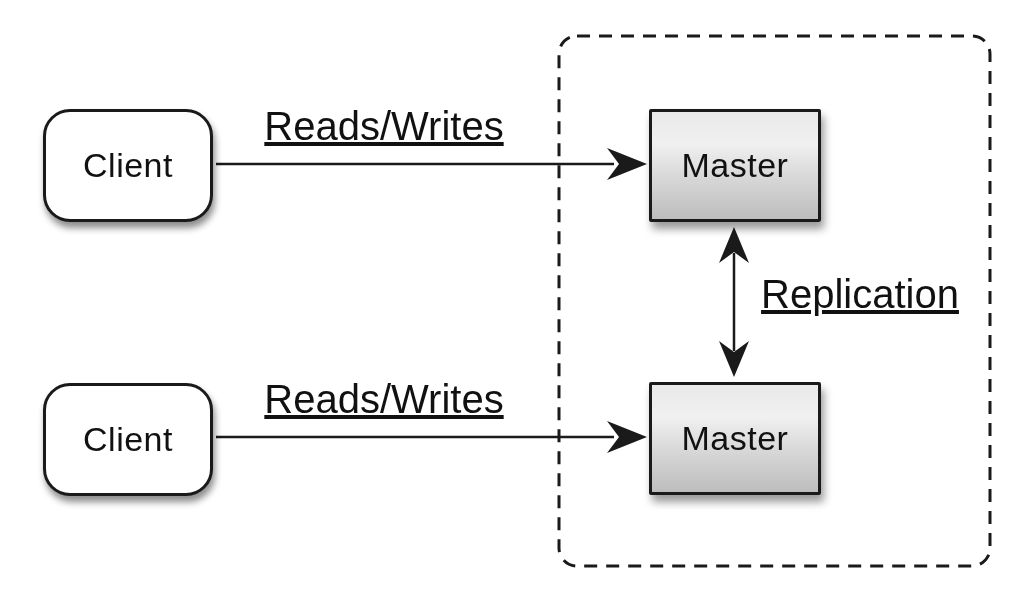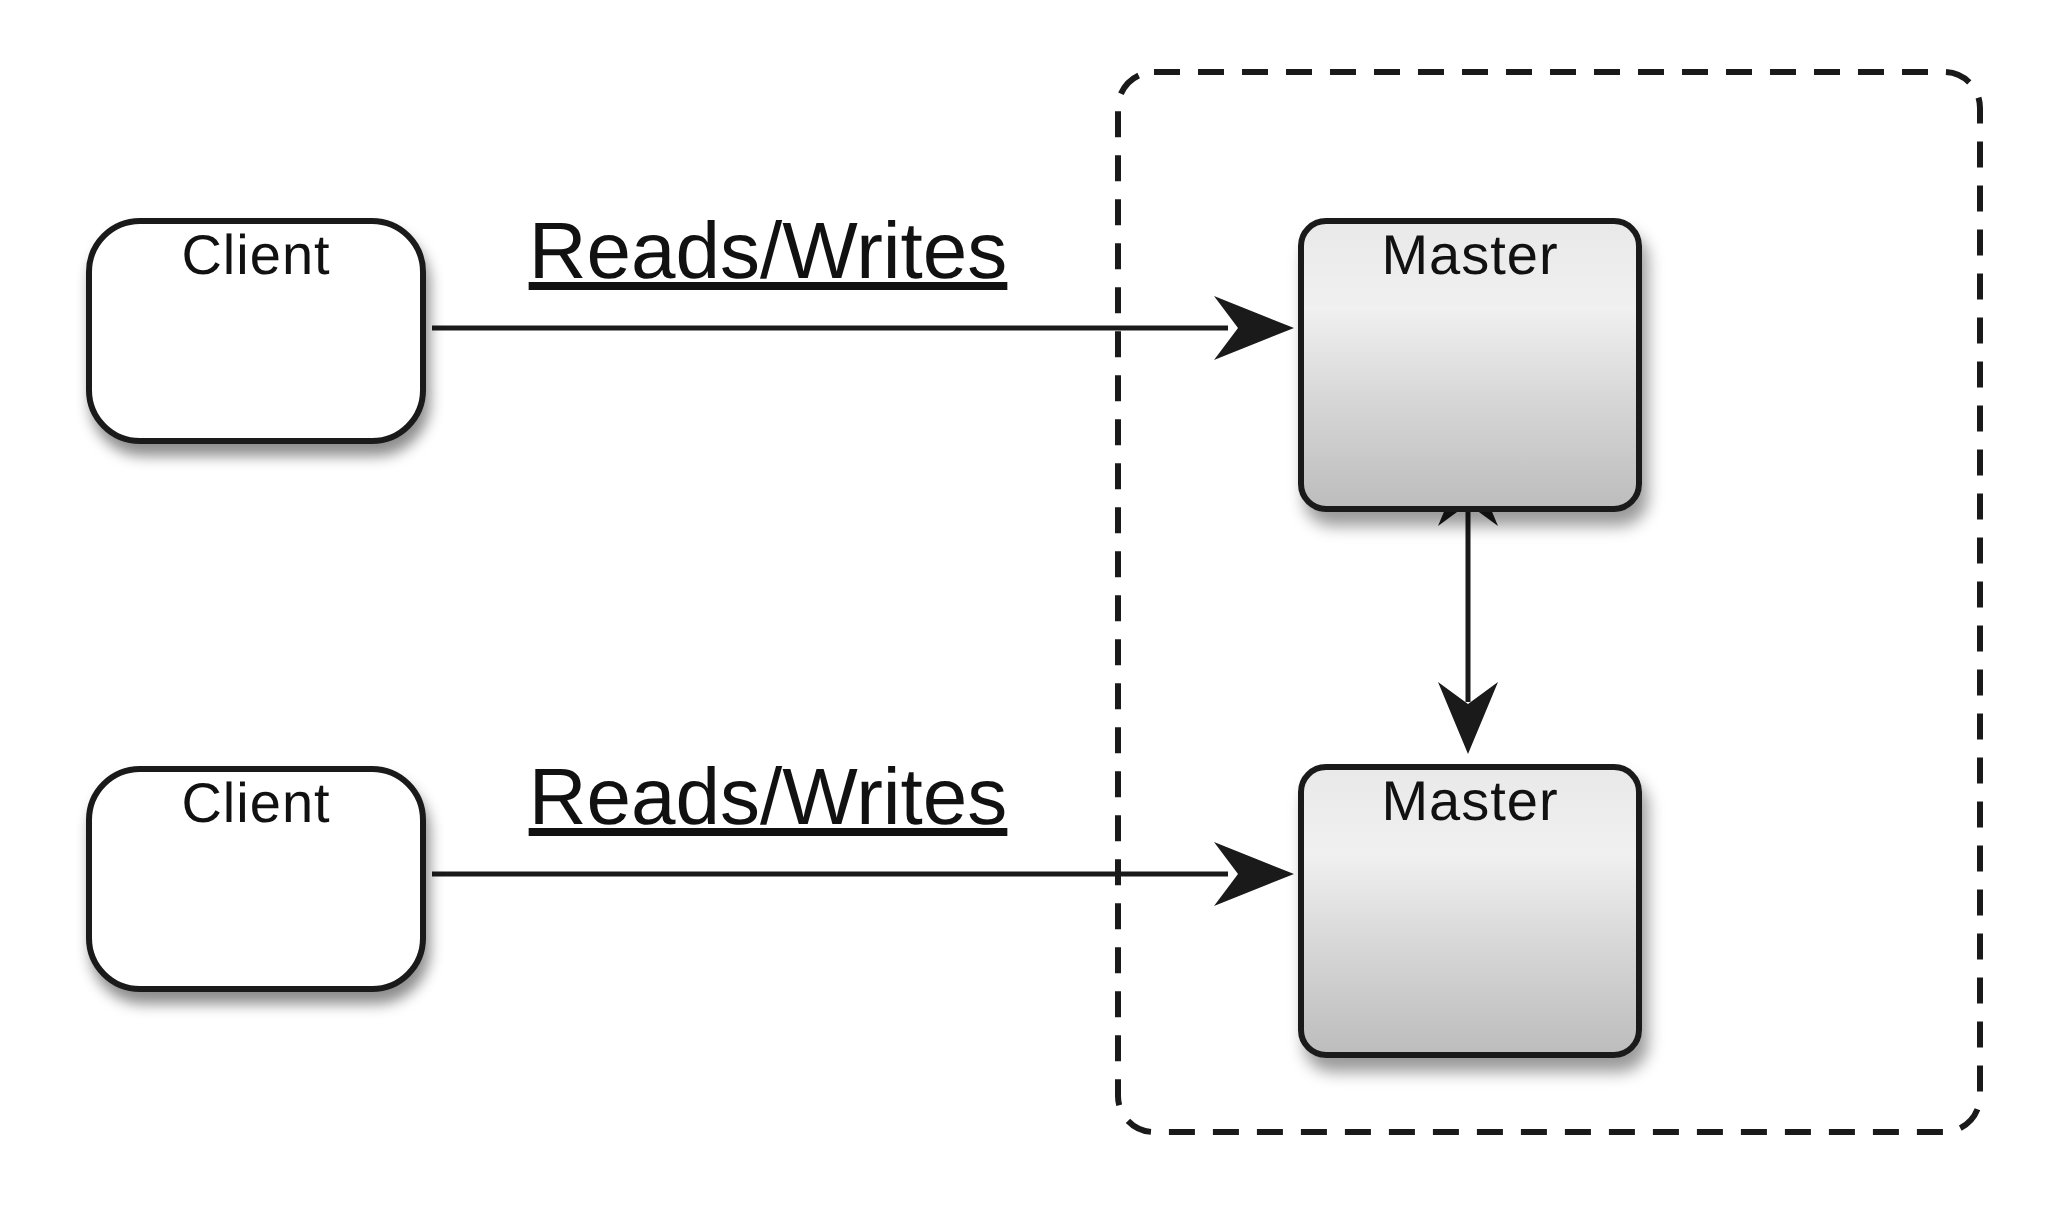--- a/index.html
+++ b/index.html
@@ -18,42 +18,43 @@
   .connector-layer {
     position: absolute;
     left: 0;
     top: 0;
     width: 1028px;
     height: 610px;
   }
   .node {
     position: absolute;
     display: flex;
+    align-items: center;
     justify-content: center;
     box-sizing: border-box;
     border: 3px solid #1a1a1a;
-    font-size: 28px;
+    font-size: 34px;
     color: #111111;
     letter-spacing: 0.5px;
   }
   .client-node {
     left: 43px;
     width: 170px;
     height: 113px;
     border-radius: 27px;
     background: #ffffff;
     box-shadow: 2px 6px 7px rgba(0,0,0,0.45);
   }
   .client-1 { top: 109px; }
   .client-2 { top: 383px; }
   .master-node {
     left: 649px;
     width: 172px;
-    height: 147px;
-    border-radius: 14px;
+    height: 113px;
+    border-radius: 2px;
     background: linear-gradient(180deg, #e9e9e9 0%, #f0f0f0 30%, #d7d7d7 62%, #bdbdbd 100%);
     box-shadow: 3px 7px 8px rgba(0,0,0,0.40);
   }
   .master-1 { top: 109px; }
   .master-2 { top: 382px; }
   .edge-label {
     position: absolute;
     font-size: 40px;
     line-height: 1;
     color: #111111;
@@ -100,14 +101,15 @@
 
   <div class="node master-node master-1">
     <span>Master</span>
   </div>
   <div class="node master-node master-2">
     <span>Master</span>
   </div>
 
   <div class="edge-label label-rw-1">Reads/Writes</div>
   <div class="edge-label label-rw-2">Reads/Writes</div>
+  <div class="edge-label label-repl">Replication</div>
 
 </div>
 
 </body></html>

